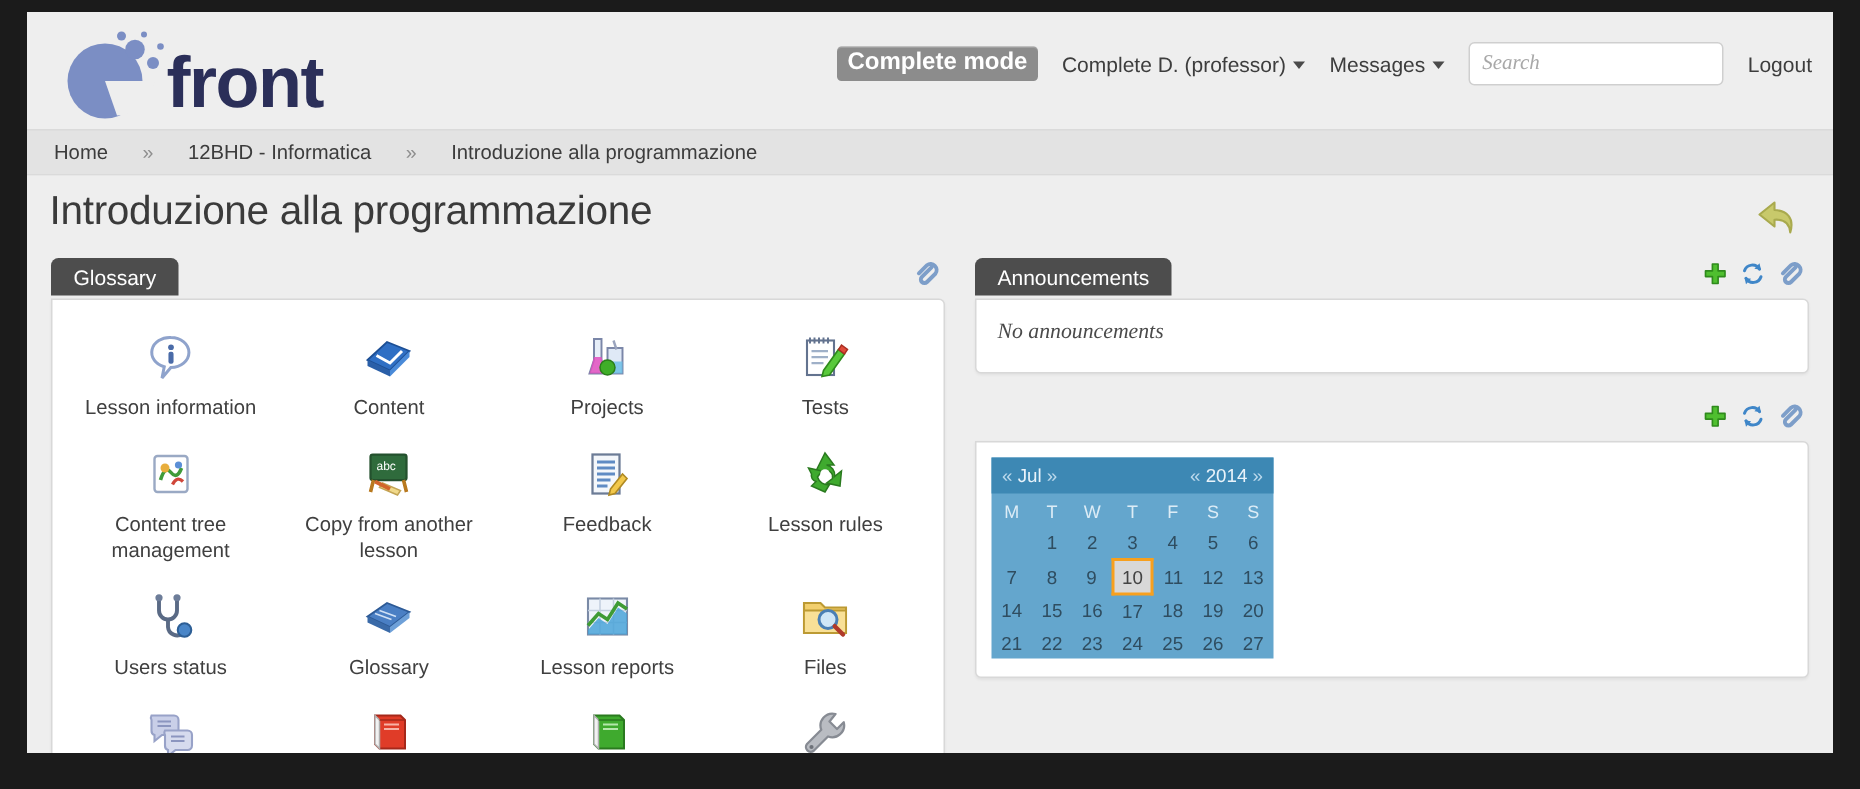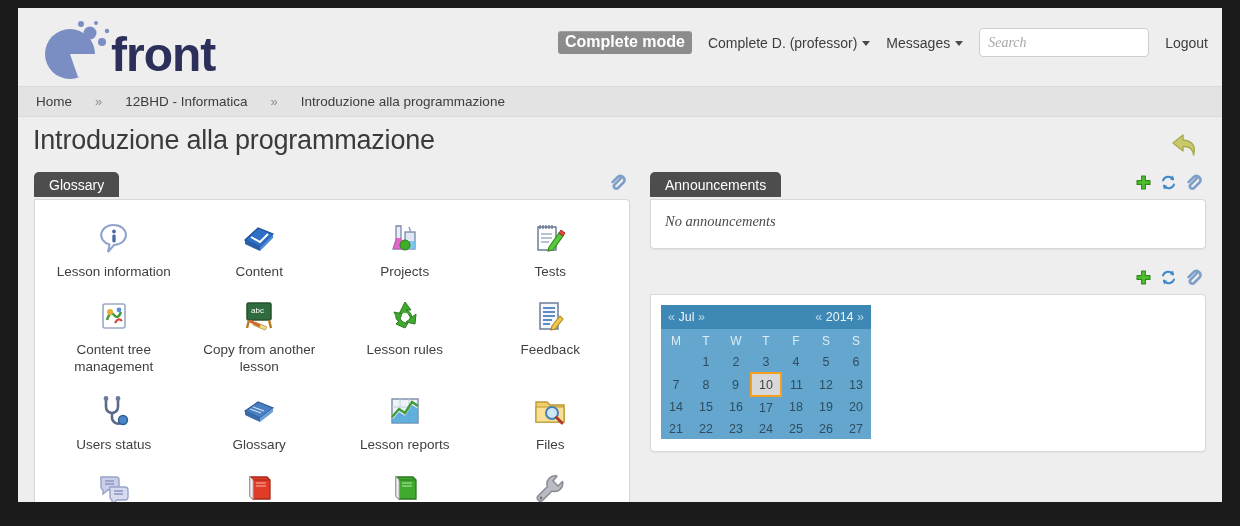--- a/index.html
+++ b/index.html
@@ -209,21 +209,21 @@
   .ann-empty {
     font-family: "Liberation Serif", serif;
     font-style: italic;
     font-size: 14.5px;
     color: #4a4a4a;
   }
 
   
   .cal-body { padding: 10px 0 12px 10px; }
   .cal {
-    width: 210px;
+    width: 188px;
     border-collapse: collapse;
     background: #64a6cd;
     table-layout: fixed;
   }
   .cal .navrow td {
     background: #3d88b4;
     color: #e9f3fa;
     font-size: 12.5px;
     padding: 4px 7px;
     height: 16px;
@@ -401,39 +401,39 @@
                   <path d="M14 24 L26 29 L24 32 L12 27 Z" fill="#f0d98a" stroke="#c3a555" stroke-width="1"></path>
                   <path d="M9 23 L19 28" stroke="#d2642a" stroke-width="2.6"></path>
                 </svg>
               </span>
               <span class="opt-label">Copy from another lesson</span>
             </div>
 
             <div class="opt-item">
               <span class="opt-icon">
                 <svg width="36" height="36" viewBox="0 0 36 36">
+                  <rect x="8" y="5" width="18" height="26" fill="#f4f7fb" stroke="#6c7c96" stroke-width="1.5"></rect>
+                  <path d="M11 10 H23 M11 14 H23 M11 18 H23 M11 22 H20 M11 26 H18" stroke="#5f8bc4" stroke-width="2"></path>
+                  <path d="M20 28 L28 18 L31 21 L23 31 L19 32 Z" fill="#f2c84b" stroke="#b08a23" stroke-width="1.1"></path>
+                </svg>
+              </span>
+              <span class="opt-label">Feedback</span>
+            </div>
+
+            <div class="opt-item">
+              <span class="opt-icon">
+                <svg width="36" height="36" viewBox="0 0 36 36">
                   <g fill="#3faa2e" stroke="#2a7a1f" stroke-width="1">
                     <path d="M18 4 L24 12 L19 12 A7 7 0 0 1 24.5 19.5 L29 16 L28 26 L19 24 L23 21 A4 4 0 0 0 18 16 L12 16 Z"></path>
                     <path d="M7 14 L16 16 L13 20 A7 7 0 0 0 21 25 L18 30 L9 26 L12 23 A4 4 0 0 1 9 18 Z"></path>
                   </g>
                   <circle cx="18" cy="18" r="3.2" fill="#ffffff"></circle>
                 </svg>
               </span>
               <span class="opt-label">Lesson rules</span>
-            </div>
-
-            <div class="opt-item">
-              <span class="opt-icon">
-                <svg width="36" height="36" viewBox="0 0 36 36">
-                  <rect x="8" y="5" width="18" height="26" fill="#f4f7fb" stroke="#6c7c96" stroke-width="1.5"></rect>
-                  <path d="M11 10 H23 M11 14 H23 M11 18 H23 M11 22 H20 M11 26 H18" stroke="#5f8bc4" stroke-width="2"></path>
-                  <path d="M20 28 L28 18 L31 21 L23 31 L19 32 Z" fill="#f2c84b" stroke="#b08a23" stroke-width="1.1"></path>
-                </svg>
-              </span>
-              <span class="opt-label">Feedback</span>
             </div>
 
             <div class="opt-item">
               <span class="opt-icon">
                 <svg width="36" height="36" viewBox="0 0 36 36">
                   <path d="M10 6 v8 a6 6 0 0 0 12 0 v-8" fill="none" stroke="#5a6a85" stroke-width="2.6"></path>
                   <circle cx="10" cy="5.5" r="2.4" fill="#6d7d99"></circle>
                   <circle cx="22" cy="5.5" r="2.4" fill="#6d7d99"></circle>
                   <path d="M16 20 v5 a6 6 0 0 0 10 4" fill="none" stroke="#5a6a85" stroke-width="2.6"></path>
                   <circle cx="27" cy="27" r="4.5" fill="#4a86c8" stroke="#2e5f96" stroke-width="1.4"></circle>

